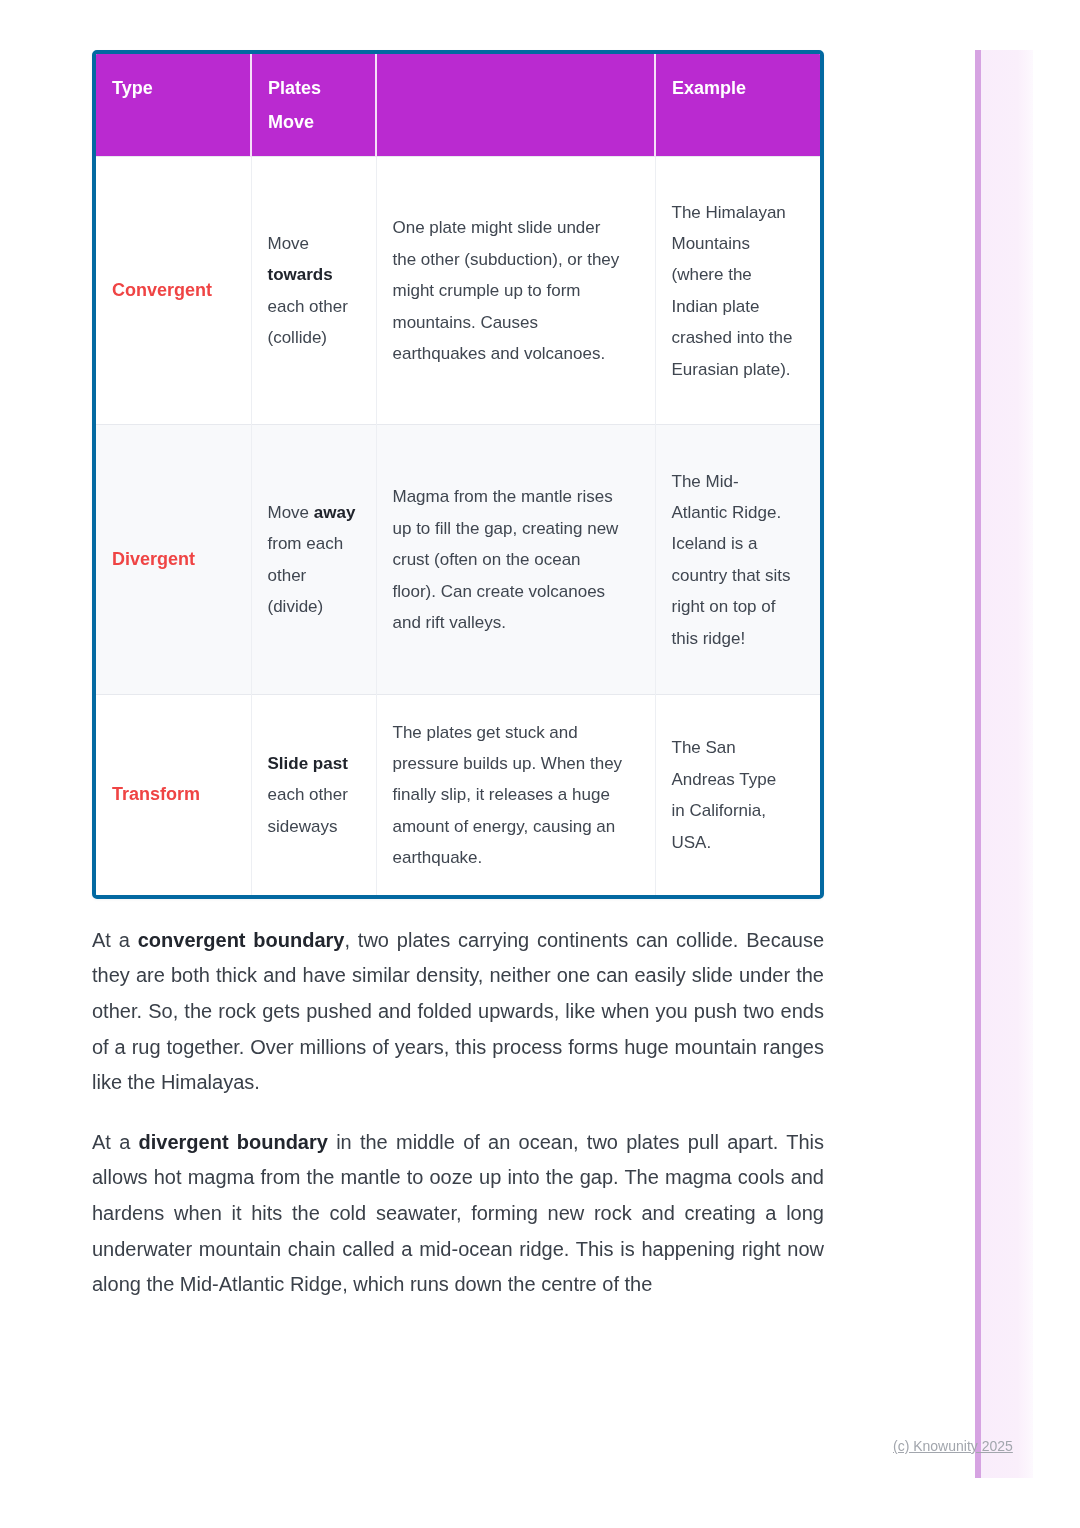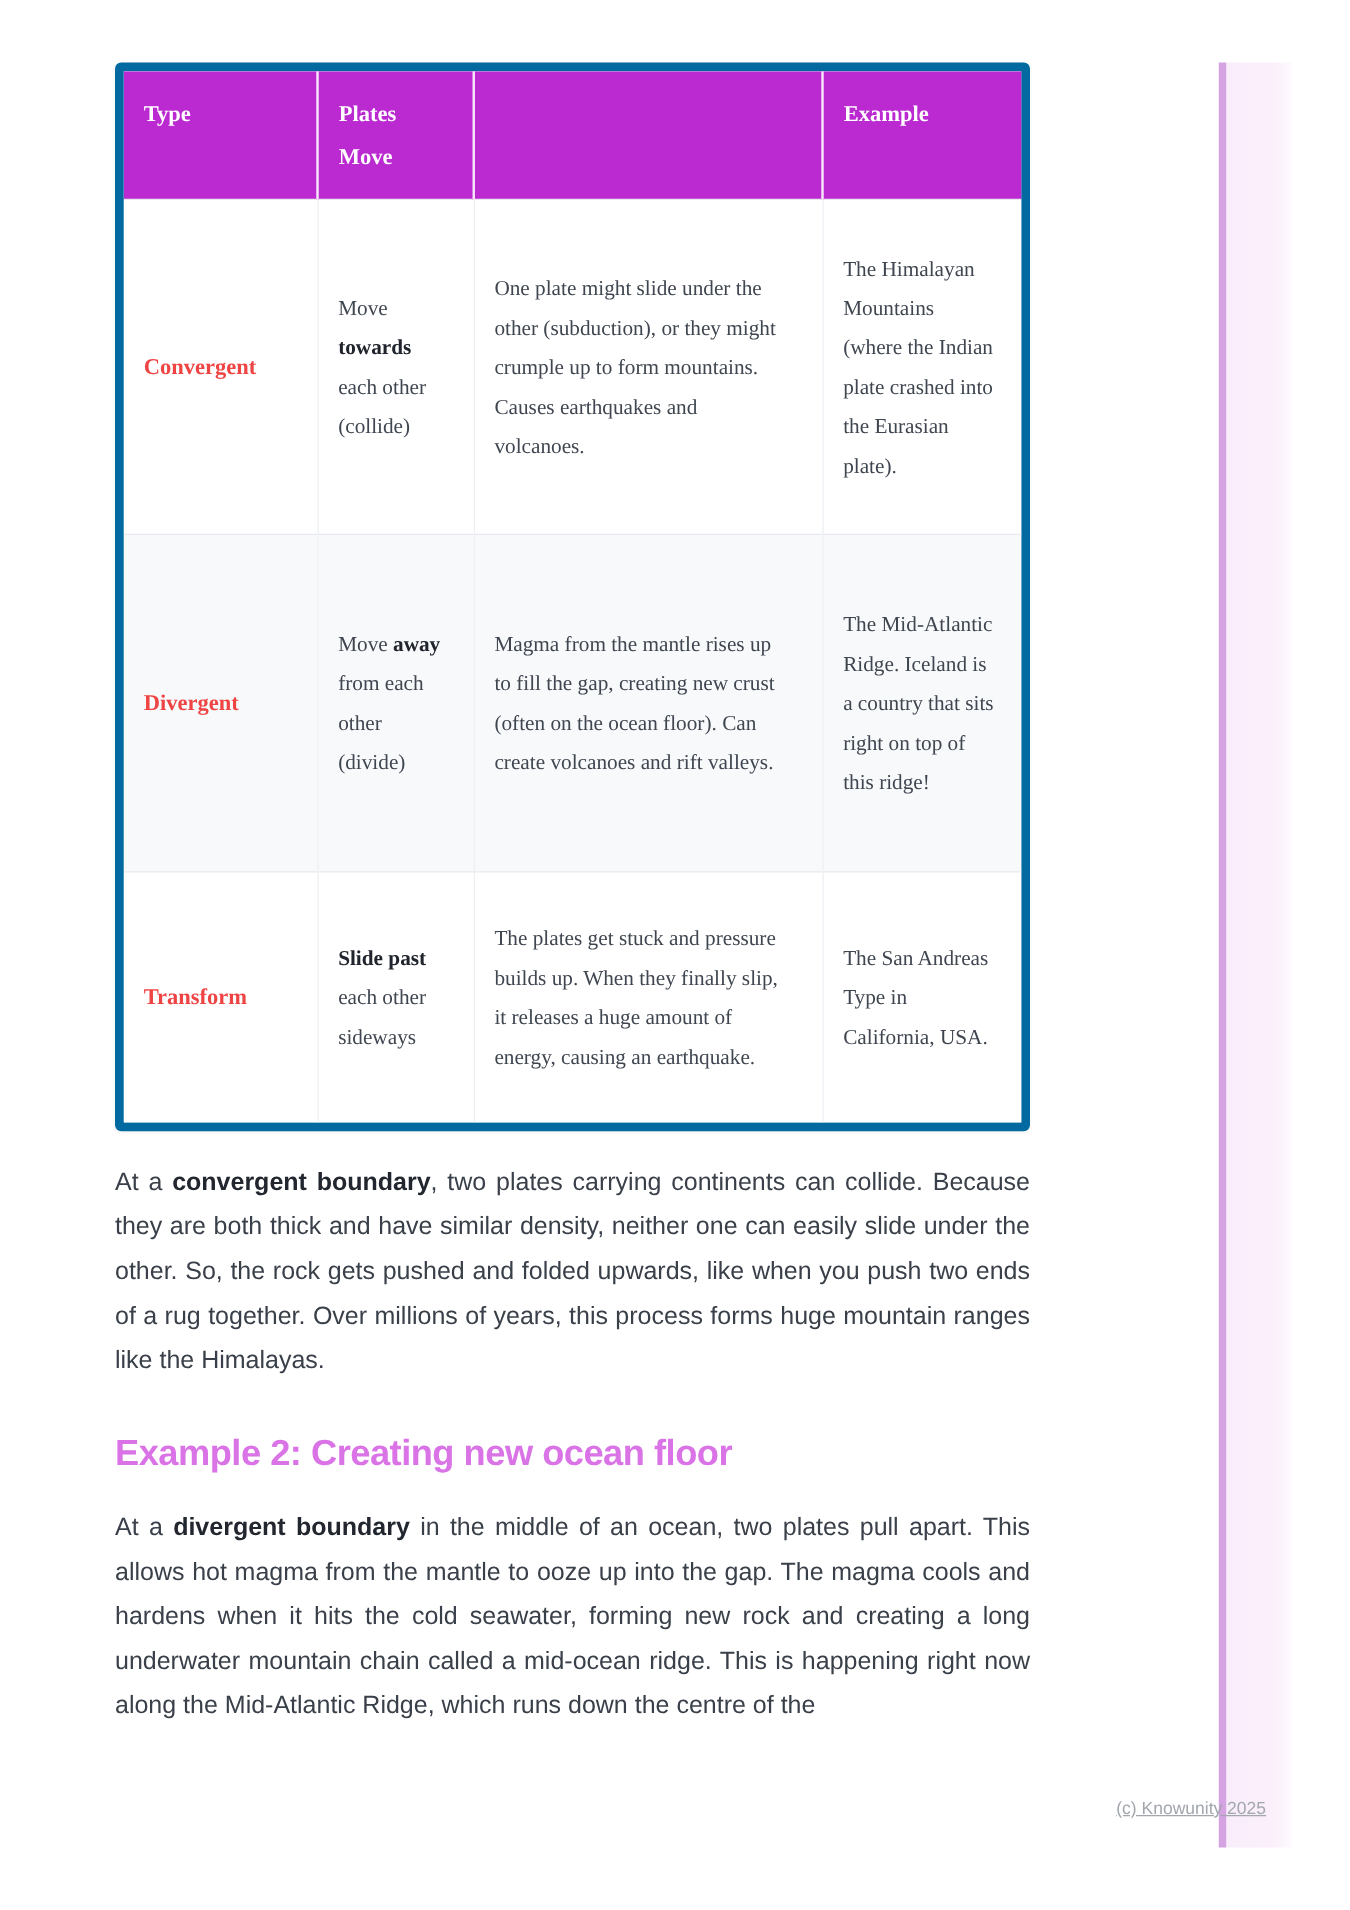--- a/index.html
+++ b/index.html
@@ -32,26 +32,25 @@
 
   .content {
     position: absolute;
     left: 92px; top: 50px;
     width: 732px;
     z-index: 2;
   }
 
   
   .tbl-wrap {
-    border: 7px solid #0369a1;
+    border: 4px solid #0369a1;
     border-radius: 5px;
     overflow: hidden;
     box-shadow: 0 1px 3px rgba(20,20,40,0.05);
     background: #ffffff;
-    font-family: Liberation Serif, serif;
   }
   table {
     width: 100%;
     border-collapse: collapse;
     table-layout: fixed;
   }
   col.c1 { width: 155px; }
   col.c2 { width: 125px; }
   col.c3 { width: 279px; }
   col.c4 { width: 173px; }
@@ -173,20 +172,19 @@
             <td class="c-move"><span></span><strong>Slide past</strong><span> each other sideways</span></td>
             <td class="c-desc">The plates get stuck and pressure builds up. When they finally slip, it releases a huge amount of energy, causing an earthquake.</td>
             <td class="c-ex">The San Andreas Type in California, USA.</td>
           </tr>
         </tbody>
       </table>
     </div>
 
     <p class="section-para"><span>At a </span><strong>convergent boundary</strong><span>, two plates carrying continents can collide. Because they are both thick and have similar density, neither one can easily slide under the other. So, the rock gets pushed and folded upwards, like when you push two ends of a rug together. Over millions of years, this process forms huge mountain ranges like the Himalayas.</span></p>
 
-    <h2 class="section-heading">Example 2: Creating new ocean floor</h2>
     <p class="section-para"><span>At a </span><strong>divergent boundary</strong><span> in the middle of an ocean, two plates pull apart. This allows hot magma from the mantle to ooze up into the gap. The magma cools and hardens when it hits the cold seawater, forming new rock and creating a long underwater mountain chain called a mid-ocean ridge. This is happening right now along the Mid-Atlantic Ridge, which runs down the centre of the</span></p>
 
   </div>
 
   <div class="footer">(c) Knowunity 2025</div>
 
 </div>
 
 </body></html>

